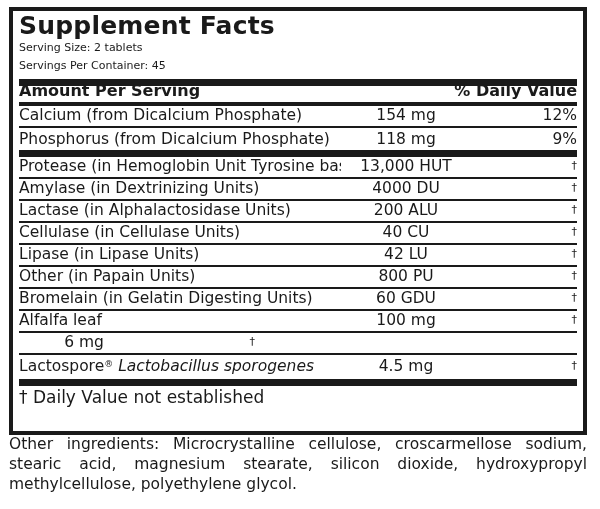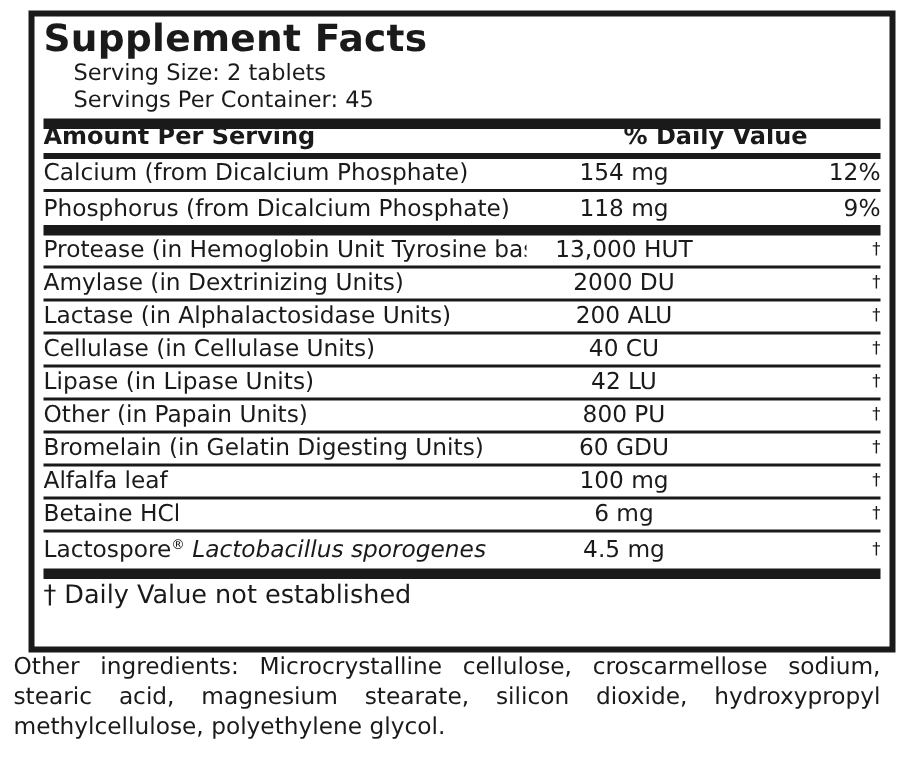--- a/index.html
+++ b/index.html
@@ -1,33 +1,33 @@
 <!DOCTYPE html>
 <html><head>
 <meta charset="utf-8">
 <style>
   html, body { margin: 0; padding: 0; background: #ffffff; }
   body { width: 600px; height: 509px; position: relative; overflow: hidden;
          font-family: "DejaVu Sans", "Liberation Sans", sans-serif; color: #1a1a1a; }
-  .panel { position: absolute; left: 19px; top: 7px; width: 570px; height: 420px;
+  .panel { position: absolute; left: 9px; top: 7px; width: 570px; height: 420px;
            border: 4px solid #1a1a1a; text-decoration: underline; }
   .inner { position: absolute; left: 6px; right: 6px; top: 0; }
   .title { font-size: 25px; font-weight: bold; line-height: 26px; margin-top: 2px; letter-spacing: 0.2px; }
-  .serv { font-size: 15px; line-height: 18px; margin-left: 20px; }
+  .serv { font-size: 11px; line-height: 18px; }
   .bar-thick { height: 7px; background: #1a1a1a; }
   .bar-med { height: 4px; background: #1a1a1a; }
   .row { display: flex; align-items: flex-end; font-size: 15.5px; height: 22px; line-height: 22px;
          border-bottom: 2px solid #1a1a1a; box-sizing: border-box; }
   .row.head { font-weight: bold; font-size: 16px; height: 16px; border-bottom: none; }
   .row.last { border-bottom: none; }
   .c-name { flex: 1; white-space: nowrap; overflow: hidden; }
   .c-amt { width: 130px; text-align: center; padding-right: 0; white-space: nowrap; }
   .c-dv { width: 90px; text-align: right; margin-left: 16px; }
   .c-dv.dagger { font-size: 11px; }
-  .head .c-dv-wide { width: 220px; text-align: center; }
+  .head .c-dv-wide { width: 220px; text-align: right; }
   .foot { font-size: 17px; line-height: 22px; }
   .reg { font-size: 9px; vertical-align: top; position: relative; top: -2px; }
   .ital { font-style: italic; }
   .other { position: absolute; left: 9px; top: 434px; width: 578px; font-size: 15.5px; line-height: 20px;
            text-align: justify; }
   .other b { font-weight: normal; }
 </style>
 </head>
 <body>
 
@@ -59,21 +59,21 @@
     <div class="bar-thick"></div>
 
     <div id="sec2">
         <div class="row">
           <span class="c-name">Protease (in Hemoglobin Unit Tyrosine base)</span>
           <span class="c-amt">13,000 HUT</span>
           <span class="c-dv dagger">†</span>
         </div>
         <div class="row">
           <span class="c-name">Amylase (in Dextrinizing Units)</span>
-          <span class="c-amt">2000 DU</span>
+          <span class="c-amt">4000 DU</span>
           <span class="c-dv dagger">†</span>
         </div>
         <div class="row">
           <span class="c-name">Lactase (in Alphalactosidase Units)</span>
           <span class="c-amt">200 ALU</span>
           <span class="c-dv dagger">†</span>
         </div>
         <div class="row">
           <span class="c-name">Cellulase (in Cellulase Units)</span>
           <span class="c-amt">40 CU</span>
@@ -93,21 +93,20 @@
           <span class="c-name">Bromelain (in Gelatin Digesting Units)</span>
           <span class="c-amt">60 GDU</span>
           <span class="c-dv dagger">†</span>
         </div>
         <div class="row">
           <span class="c-name">Alfalfa leaf</span>
           <span class="c-amt">100 mg</span>
           <span class="c-dv dagger">†</span>
         </div>
         <div class="row">
-          <span class="c-name">Betaine HCl</span>
           <span class="c-amt">6 mg</span>
           <span class="c-dv dagger">†</span>
         </div>
       </div>
 
     <div class="row last">
       <span class="c-name">
         <span>Lactospore</span><span class="reg">®</span>
         <span class="ital">Lactobacillus sporogenes</span>
       </span>

